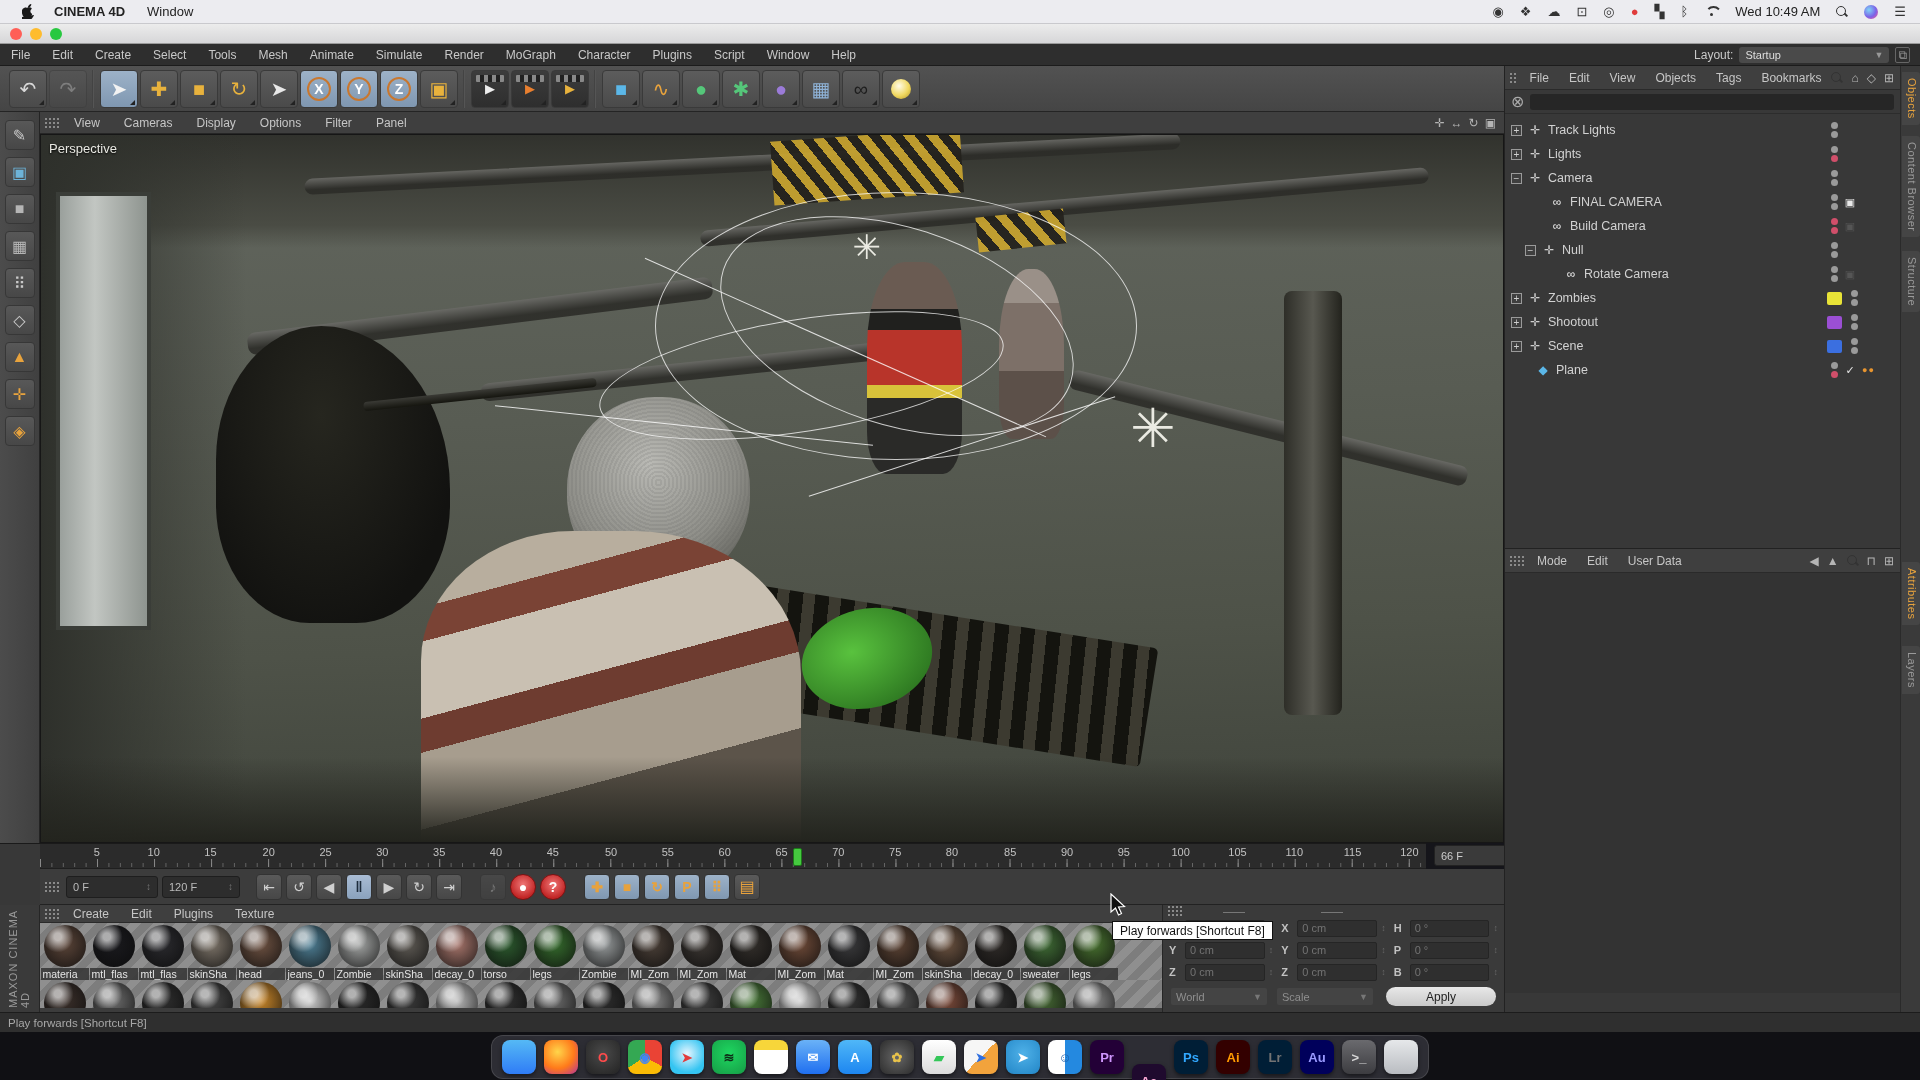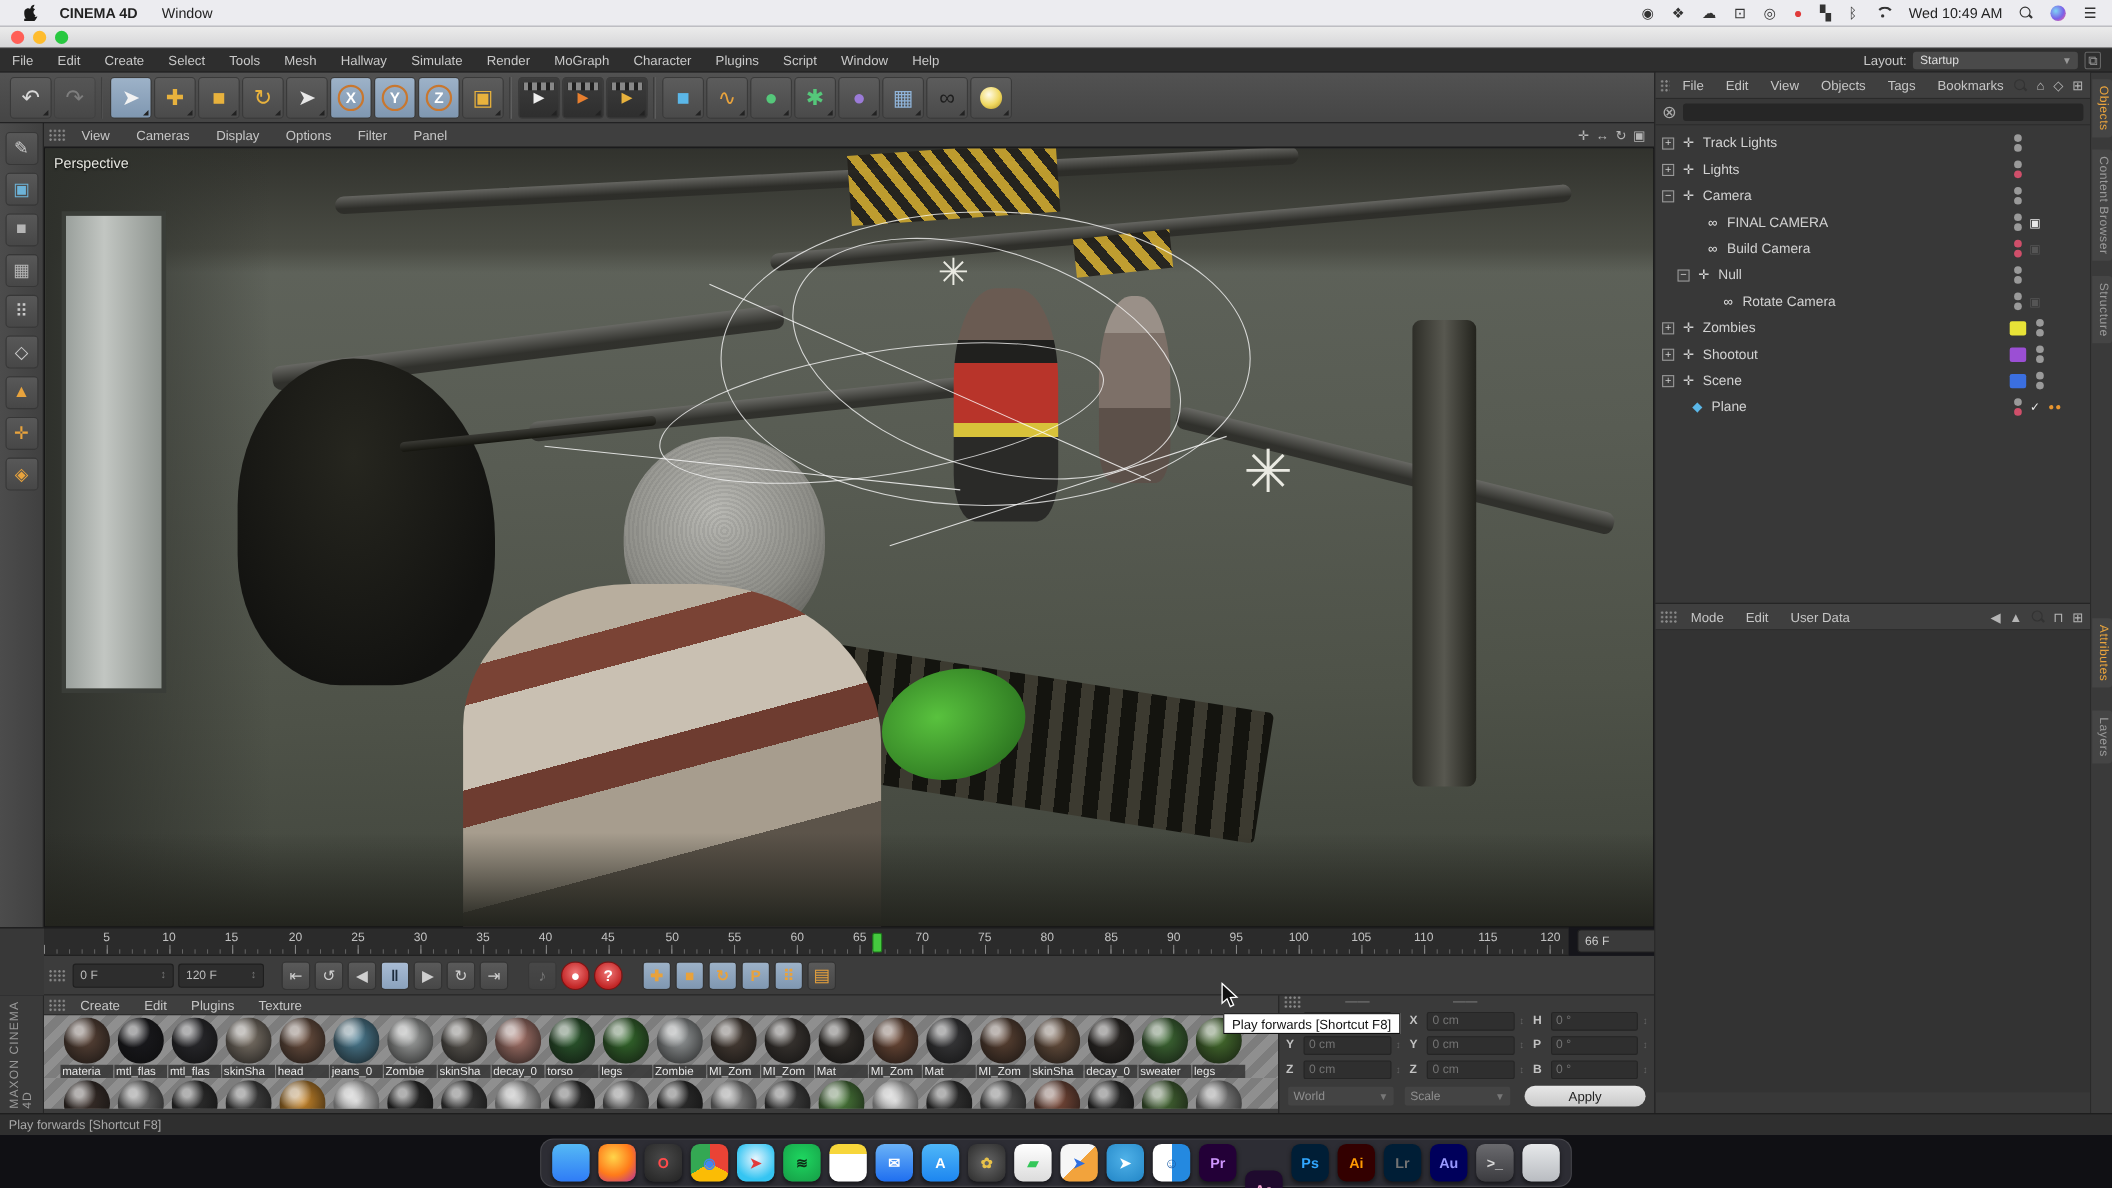--- a/index.html
+++ b/index.html
@@ -159,21 +159,21 @@
   #maxonstrip { position:absolute; left:0; top:905px; width:40px; height:107px; background:#3a3a3a;
     border-right:1px solid #262626; }
   #maxonstrip .vtext { position:absolute; left:7px; bottom:4px; writing-mode:vertical-rl; transform:rotate(180deg);
     color:#9a9a9a; font-size:11px; letter-spacing:1px; }
   #matmgr { position:absolute; left:40px; top:905px; width:1122px; height:107px; background:#3c3c3c; overflow:hidden; }
   #matmenu { height:18px; display:flex; align-items:center; font-size:12px; color:#c6c6c6; background:#3f3f3f;
     border-bottom:1px solid #2a2a2a; }
   #matmenu .mmen { padding:0 11px; }
   .grip { width:16px; height:12px; margin:0 2px 0 4px;
     background:radial-gradient(circle,#8a8a8a 1px,transparent 1.2px); background-size:4px 4px; }
-  .matrow { display:flex; padding-left:14px;
+  .matrow { display:flex; padding-left:0;
     background:repeating-linear-gradient(135deg,#8f8f8f 0 8px,#7d7d7d 8px 16px); }
   .mat { width:49px; display:flex; flex-direction:column; align-items:center; padding-top:2px; position:relative; }
   .mat .ball { width:42px; height:42px; border-radius:50%;
     background:radial-gradient(circle at 33% 28%, rgba(255,255,255,.65) 0 9%, rgba(255,255,255,0) 38%),
                radial-gradient(circle at 50% 45%, var(--c), #0a0a0a 120%); }
   .mat .nm { margin-top:1px; width:48px; font-size:10.5px; color:#e6e6e6; background:rgba(52,52,52,.85);
     padding:0 2px; overflow:hidden; white-space:nowrap; }
   .matrow.partial { height:28px; overflow:hidden; align-items:flex-start; }
 
   
@@ -289,21 +289,21 @@
 
   <div id="appmenu">
     <span style="display:flex;">
 
     <span class="amen">File</span>
         <span class="amen">Edit</span>
         <span class="amen">Create</span>
         <span class="amen">Select</span>
         <span class="amen">Tools</span>
         <span class="amen">Mesh</span>
-        <span class="amen">Hallway</span>
+        <span class="amen">Animate</span>
         <span class="amen">Simulate</span>
         <span class="amen">Render</span>
         <span class="amen">MoGraph</span>
         <span class="amen">Character</span>
         <span class="amen">Plugins</span>
         <span class="amen">Script</span>
         <span class="amen">Window</span>
         <span class="amen">Help</span>
       </span>
     <span class="right">

